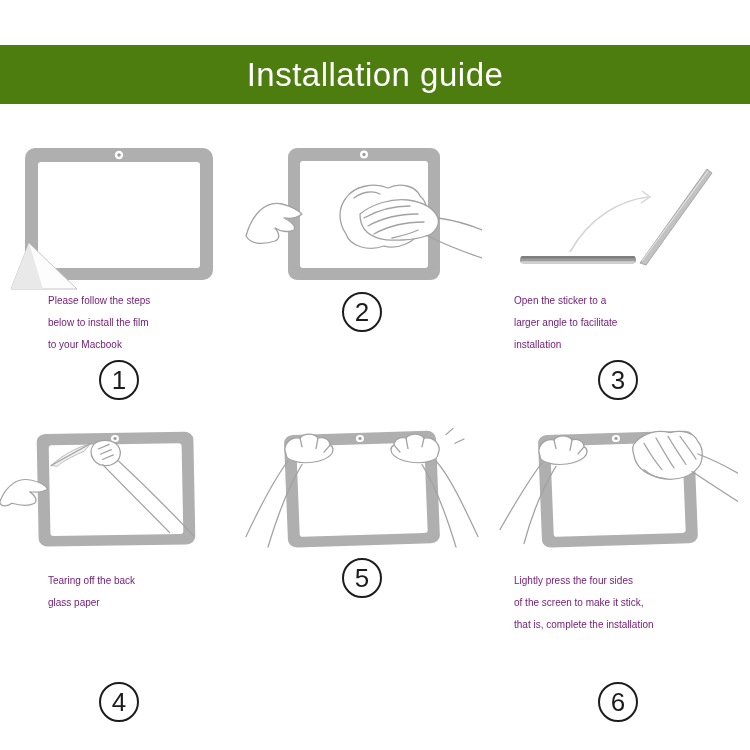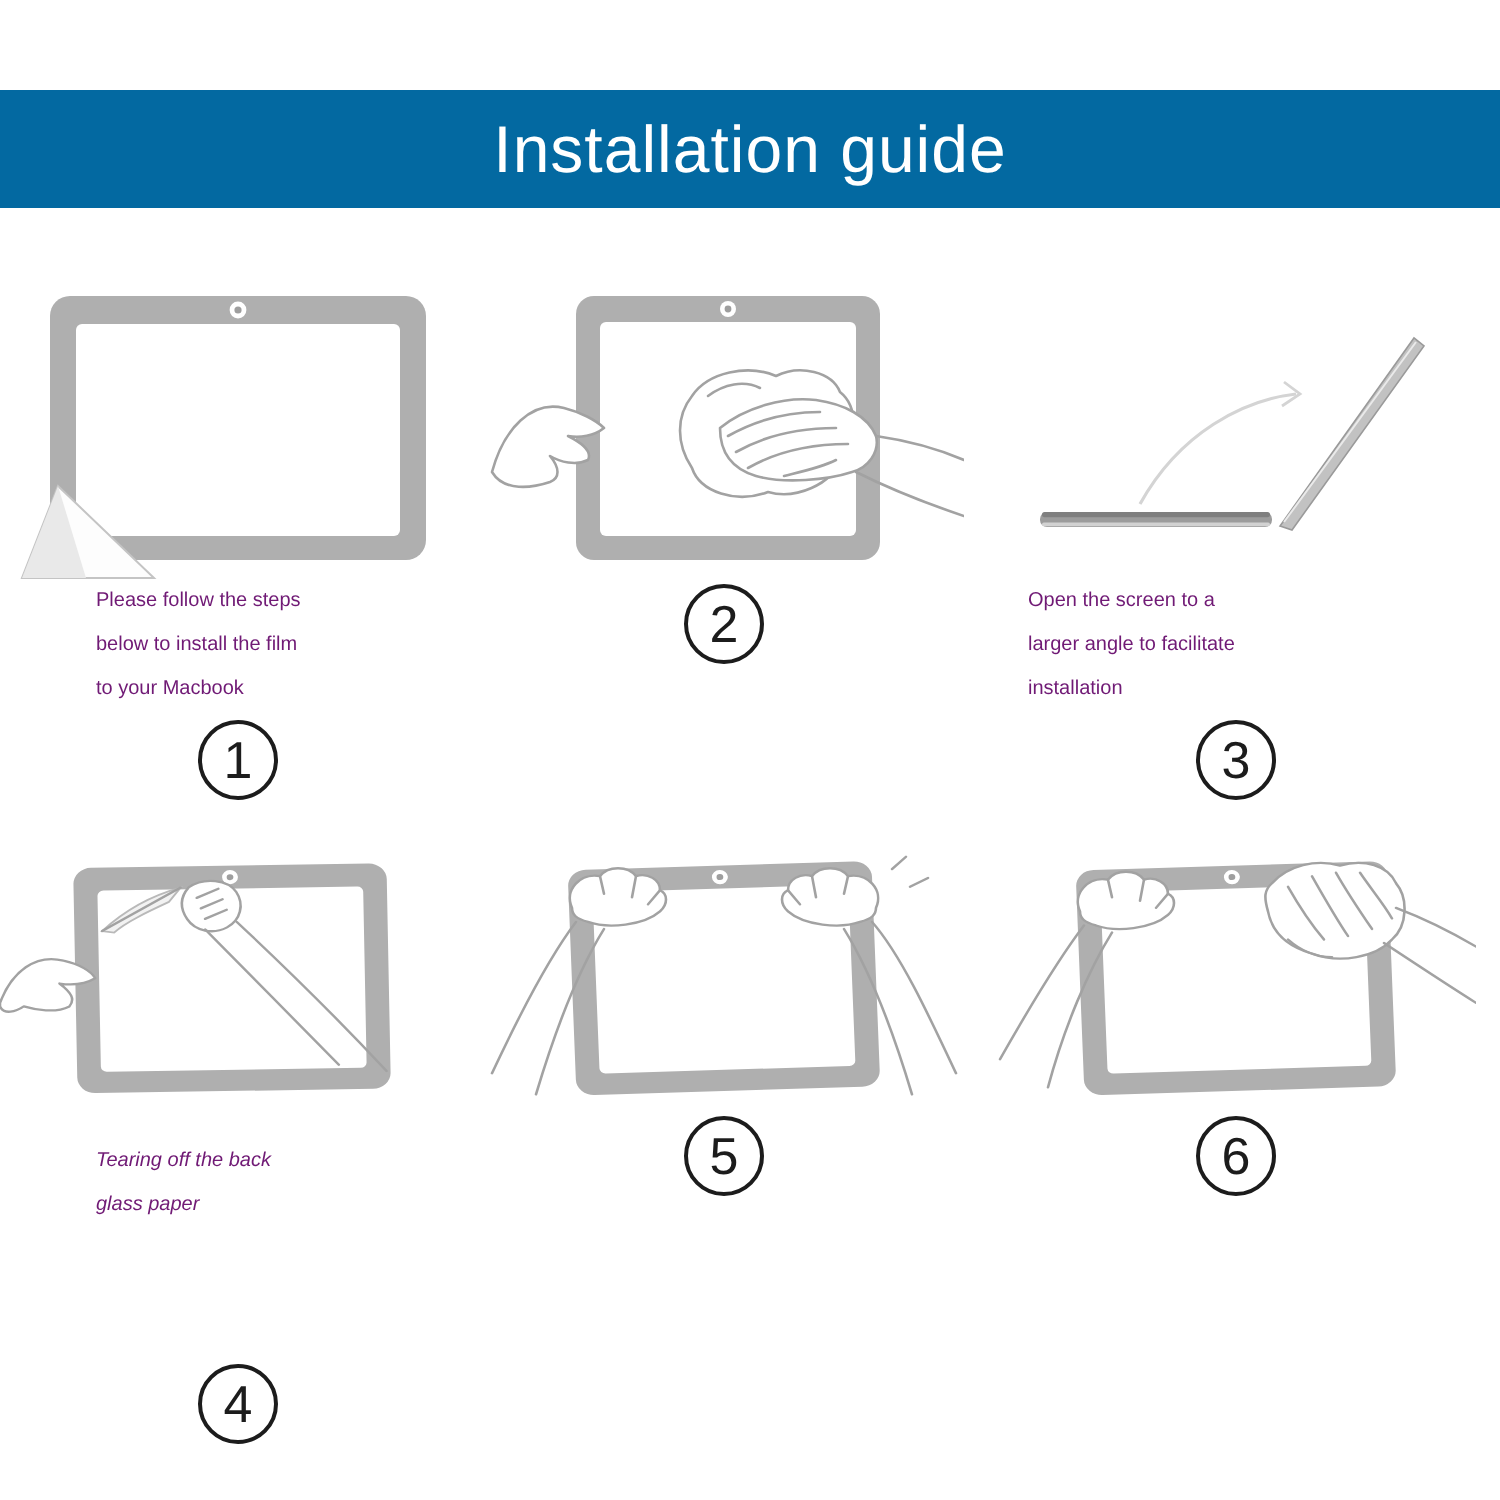--- a/index.html
+++ b/index.html
@@ -2,21 +2,21 @@
 <html><head>
 <meta charset="utf-8">
 <style>
   html,body{margin:0;padding:0;}
   body{
     width:750px;height:750px;background:#ffffff;overflow:hidden;
     font-family:"Liberation Sans","DejaVu Sans",sans-serif;
     -webkit-font-smoothing:antialiased;
   }
   .banner{
-    margin-top:45px;height:59px;background:#0369a1;
+    margin-top:45px;height:59px;background:#4d7c0f;
     display:flex;align-items:center;justify-content:center;
   }
   .banner-title{
     color:#ffffff;font-size:33px;font-weight:400;letter-spacing:.5px;
   }
   .steps{
     margin-top:36px;
     display:grid;
     grid-template-columns:238px 248px 264px;
     grid-row-gap:18px;
@@ -24,21 +24,21 @@
   .step{display:flex;flex-direction:column;}
   .illu{display:flex;align-items:flex-start;justify-content:center;}
   .row1 .illu{height:150px;}
   .row2 .illu{height:132px;}
   .illu svg{display:block;}
   .caption{
     font-size:10px;line-height:22px;color:#701a75;
     white-space:pre-line;
   }
   .row1 .caption{height:68px;}
-  .row2 .caption{height:110px;margin-top:14px;font-style:italic;}
+  .row2 .caption{height:110px;margin-top:14px;}
   .step:nth-child(3n+1) .caption{padding-left:48px;}
   .step:nth-child(3n+2) .caption{padding-left:44px;}
   .step:nth-child(3n)   .caption{padding-left:28px;}
   .numwrap{
     height:48px;display:flex;align-items:flex-start;justify-content:center;
   }
   .numcircle{
     width:36px;height:36px;border:2px solid #1c1c1c;border-radius:50%;
     display:flex;align-items:center;justify-content:center;
     font-size:26px;color:#1c1c1c;margin-top:2px;
@@ -103,21 +103,21 @@
       <svg width="240" height="150" viewBox="0 0 240 150">
         <path d="M72,112 C92,76 124,60 150,57" fill="none" stroke="#d4d4d4" stroke-width="1.6"></path>
         <path d="M144,51 L152,57 L143,63" fill="none" stroke="#d4d4d4" stroke-width="1.4"></path>
         <rect x="22" y="116" width="116" height="7.5" rx="3.5" fill="#9c9c9c"></rect>
         <rect x="23" y="116" width="114" height="2.6" rx="1.3" fill="#7f7f7f"></rect>
         <rect x="23" y="121.3" width="114" height="1.8" rx="0.9" fill="#d2d2d2"></rect>
         <polygon points="142,123 148,125 214,33 209,29" fill="#c2c2c2" stroke="#9a9a9a" stroke-width="0.8"></polygon>
         <line x1="144" y1="121" x2="210" y2="31" stroke="#eaeaea" stroke-width="1"></line>
       </svg>
     </div>
-    <div class="caption">Open the screen to a
+    <div class="caption">Open the sticker to a
 larger angle to facilitate
 installation</div>
     <div class="numwrap">
       <div class="numcircle">3</div>
     </div>
   </div>
 
   <div class="step row2">
     <div class="illu">
       <svg width="240" height="132" viewBox="0 0 240 150" preserveAspectRatio="none">
@@ -184,18 +184,21 @@
         <path class="lnfill" d="M138,20 C146,10 160,6 172,10 C184,6 196,10 200,20 C206,28 206,44 198,52 C190,62 172,66 158,60 C146,56 138,48 136,36 C134,28 134,24 138,20 Z"></path>
         <path class="ln" d="M146,22 C152,34 158,44 164,52"></path>
         <path class="ln" d="M158,16 C164,28 170,40 176,50"></path>
         <path class="ln" d="M170,14 C176,26 182,36 188,46"></path>
         <path class="ln" d="M182,14 C188,24 194,32 198,40"></path>
         <path class="ln" d="M146,52 C152,58 160,62 168,62"></path>
         <path class="ln" d="M200,34 C214,40 228,48 240,56"></path>
         <path class="ln" d="M194,54 C210,66 226,78 240,88"></path>
       </svg>
     </div>
+    <div class="caption">Lightly press the four sides
+of the screen to make it stick,
+that is, complete the installation</div>
     <div class="numwrap">
       <div class="numcircle">6</div>
     </div>
   </div>
 
 </div>
 
 </body></html>

